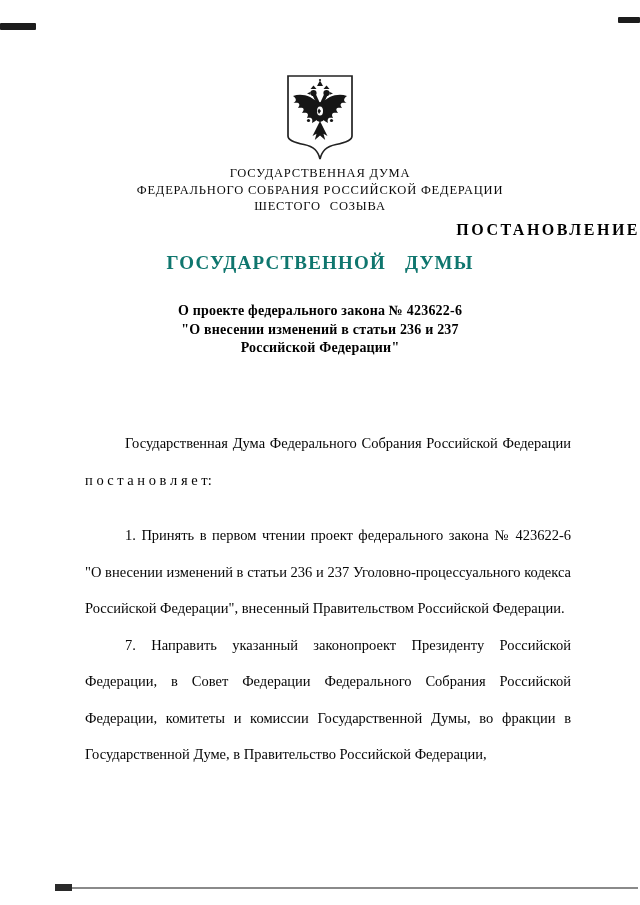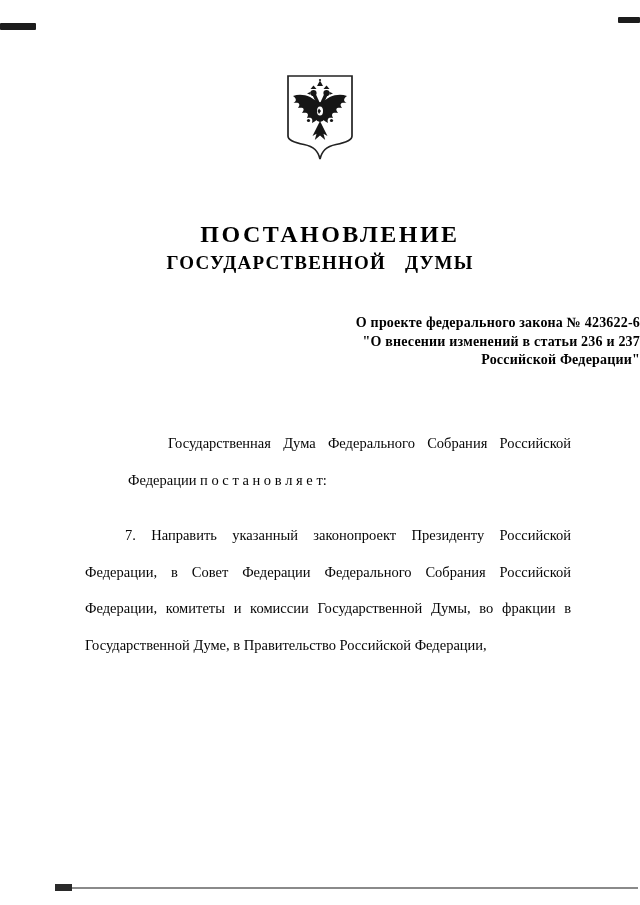--- a/index.html
+++ b/index.html
@@ -56,48 +56,48 @@
   }
   .org-line3 { word-spacing: 5px; }
 
   
   .doc-title {
     position: absolute;
     top: 221px;
     left: 0;
     right: 0;
     margin: 0;
-    text-align: center;
-    font-size: 24px;
+    text-align: right;
+    font-size: 16px;
     font-weight: bold;
     letter-spacing: 2.5px;
     color: #000;
     padding-left: 20px;
   }
   .doc-subtitle {
     position: absolute;
     top: 252px;
     left: 0;
     right: 0;
     margin: 0;
     text-align: center;
     font-size: 19px;
     font-weight: bold;
     letter-spacing: 1.2px;
     word-spacing: 13px;
-    color: #000000;
+    color: #0f766e;
   }
 
   
   .subject {
     position: absolute;
-    top: 314px;
+    top: 302px;
     left: 0;
     right: 0;
-    text-align: right;
+    text-align: center;
     font-size: 14px;
     font-weight: bold;
     line-height: 18.5px;
     letter-spacing: 0.2px;
     color: #000;
   }
 
   
   .body-text {
     position: absolute;
@@ -108,21 +108,20 @@
     line-height: 36.5px;
     text-align: justify;
     color: #060606;
   }
   .body-text p {
     margin: 0;
     text-indent: 40px;
   }
   .body-text p.p-first {
     margin-bottom: 19px;
-    margin-left: 43px;
   }
 </style>
 </head>
 <body>
 
 <div class="page">
 
   <div class="artifact artifact-top-left"></div>
   <div class="artifact artifact-top-right"></div>
   <div class="artifact artifact-bottom-line"></div>
@@ -159,28 +158,34 @@
 
         <circle cx="22.5" cy="46.5" r="1.6"></circle>
         <circle cx="45.5" cy="46.5" r="1.6"></circle>
       </g>
 
       <ellipse cx="34" cy="37" rx="3" ry="4.6" fill="#ffffff"></ellipse>
       <path d="M33,34.5 l2,2.5 -2,3 -1.5,-3 Z" fill="#161616"></path>
     </svg>
   </div>
 
+  <div class="org-block">
+    <div class="org-line1">ГОСУДАРСТВЕННАЯ ДУМА</div>
+    <div class="org-line2">ФЕДЕРАЛЬНОГО СОБРАНИЯ РОССИЙСКОЙ ФЕДЕРАЦИИ</div>
+    <div class="org-line3">ШЕСТОГО СОЗЫВА</div>
+  </div>
 
   <h1 class="doc-title">ПОСТАНОВЛЕНИЕ</h1>
   <h2 class="doc-subtitle">ГОСУДАРСТВЕННОЙ ДУМЫ</h2>
 
   <div class="subject">
     <div>О проекте федерального закона № 423622-6</div>
     <div>"О внесении изменений в статьи 236 и 237</div>
     <div>Российской Федерации"</div>
   </div>
 
   <div class="body-text">
     <p class="p-first">Государственная Дума Федерального Собрания Российской Федерации п о с т а н о в л я е т:</p>
+    <p>1. Принять в первом чтении проект федерального закона № 423622-6 "О внесении изменений в статьи 236 и 237 Уголовно-процессуального кодекса Российской Федерации", внесенный Правительством Российской Федерации.</p>
     <p>7. Направить указанный законопроект Президенту Российской Федерации, в Совет Федерации Федерального Собрания Российской Федерации, комитеты и комиссии Государственной Думы, во фракции в Государственной Думе, в Правительство Российской Федерации,</p>
   </div>
 
 </div>
 
 </body></html>

